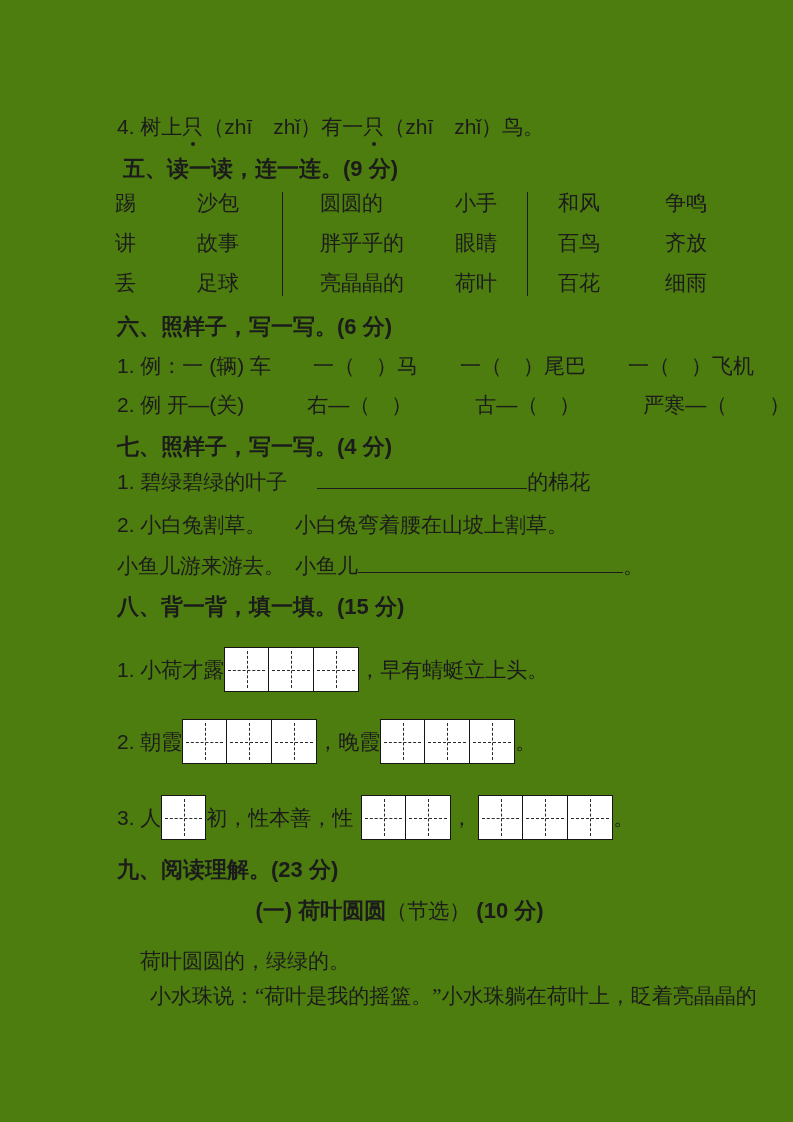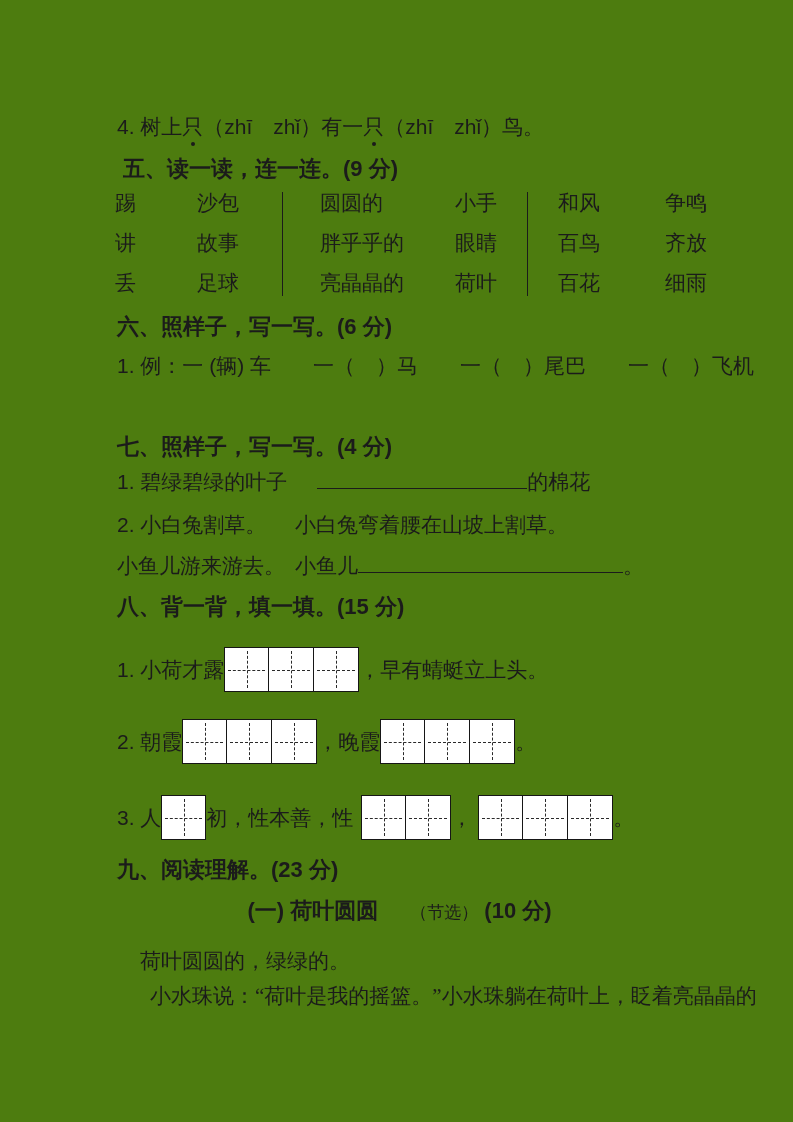--- a/index.html
+++ b/index.html
@@ -36,21 +36,21 @@
   
   .tzg-row { position:absolute; display:flex; align-items:center; font-size:21px; white-space:nowrap; }
   .tzg-grid { display:flex; flex:0 0 auto; }
   .tzg { width:45px; height:45px; border:1.6px solid #161616; box-sizing:border-box; position:relative; background:#fff; }
   .tzg + .tzg { border-left:none; }
   .tzg::before { content:""; position:absolute; top:3px; bottom:3px; left:50%; border-left:1.3px dashed #2a2a2a; }
   .tzg::after  { content:""; position:absolute; left:3px; right:3px; top:50%; border-top:1.3px dashed #2a2a2a; }
 
   
   .passage-title { position:absolute; top:896px; left:117px; width:565px; text-align:center; font-size:22px; font-weight:700; white-space:nowrap; }
-  .passage-note { font-weight:400; font-size:17px; font-family:"Liberation Serif", serif;padding-left:32px; }
+  .passage-note { font-weight:400; font-size:21px; font-family:"Liberation Serif", serif; }
   .passage-p { position:absolute; font-family:"Liberation Serif", serif; font-size:21px; white-space:nowrap; }
 </style>
 </head>
 <body>
 
 <div class="page">
 
   <div class="abs body-line" style="top:114px; left:117px;">
     <span>4. 树上</span><span class="emph">只</span><span>（zhī　zhǐ）有一</span><span class="emph">只</span><span>（zhī　zhǐ）鸟。</span>
   </div>
@@ -87,20 +87,21 @@
     </div>
     <div class="match-col" style="left:665px;">
       <div class="match-cell">争鸣</div>
       <div class="match-cell">齐放</div>
       <div class="match-cell">细雨</div>
     </div>
   </div>
 
   <div class="abs sec-heading" style="top:313px; left:117px;">六、照样子，写一写。(6 分)</div>
   <div class="abs body-line" style="top:353px; left:117px;">1. 例：一 (辆) 车　　一（　）马　　一（　）尾巴　　一（　）飞机</div>
+  <div class="abs body-line" style="top:392px; left:117px;">2. 例 开—(关)　　　右—（　）　　　古—（　）　　　严寒—（　　）</div>
 
   <div class="abs sec-heading" style="top:433px; left:117px;">七、照样子，写一写。(4 分)</div>
   <div class="abs body-line" style="top:468px; left:117px;text-align:center;">
     <span>1. 碧绿碧绿的叶子</span><span class="blank" style="width:210px; margin-left:30px;"></span><span>的棉花</span>
   </div>
   <div class="abs body-line" style="top:512px; left:117px;">
     <span style="display:inline-block; width:178px;">2. 小白兔割草。</span><span>小白兔弯着腰在山坡上割草。</span>
   </div>
   <div class="abs body-line" style="top:552px; left:117px;">
     <span style="display:inline-block; width:178px;">小鱼儿游来游去。</span><span>小鱼儿</span><span class="blank" style="width:265px;"></span><span>。</span>

